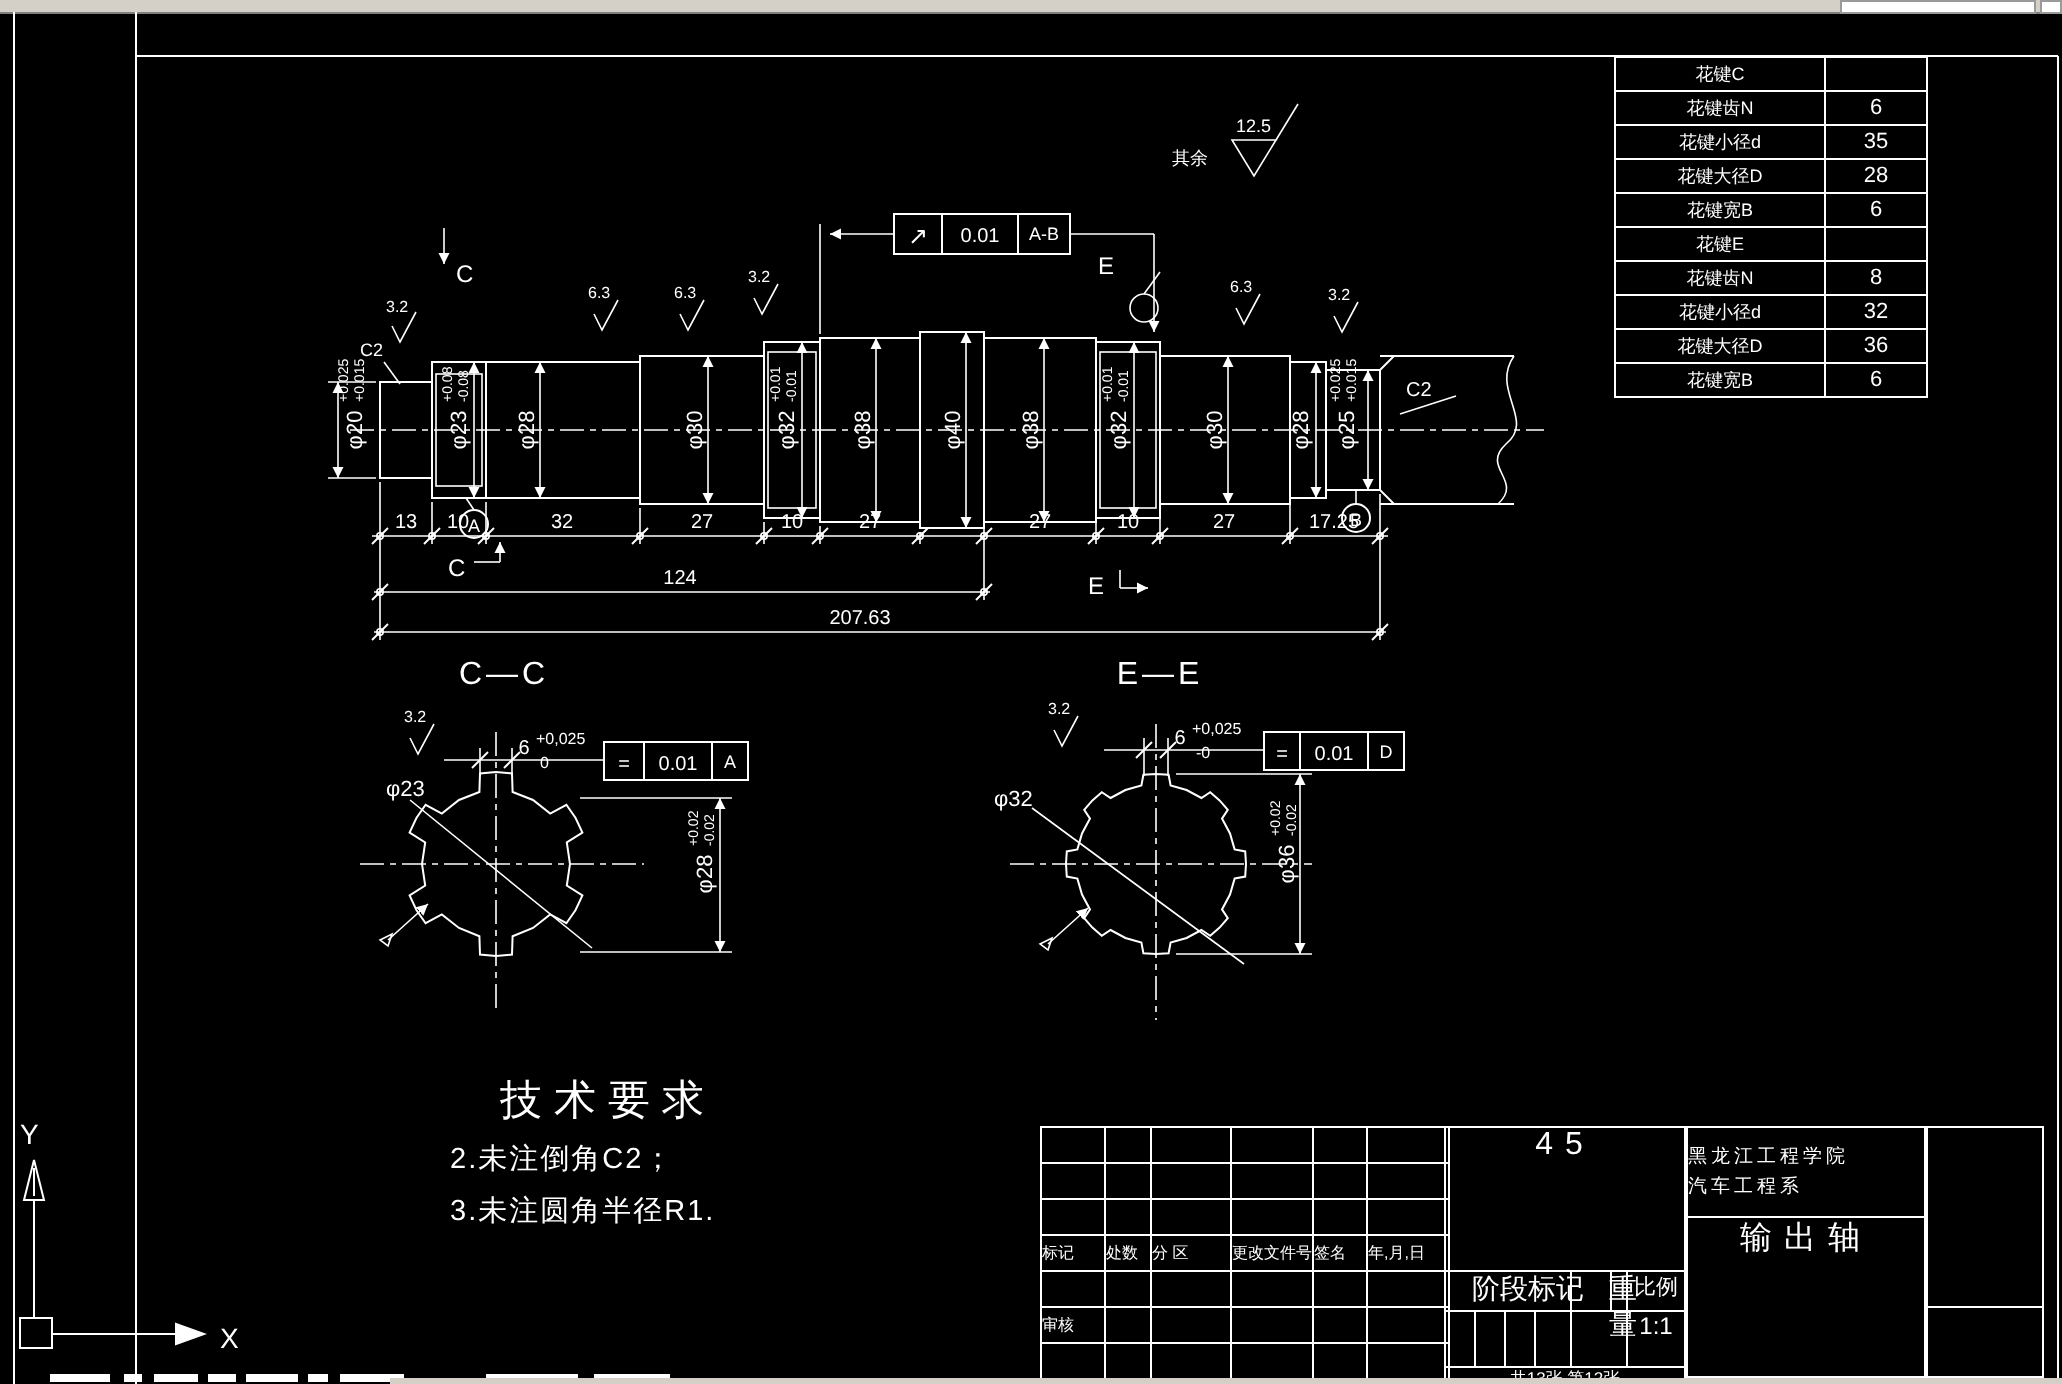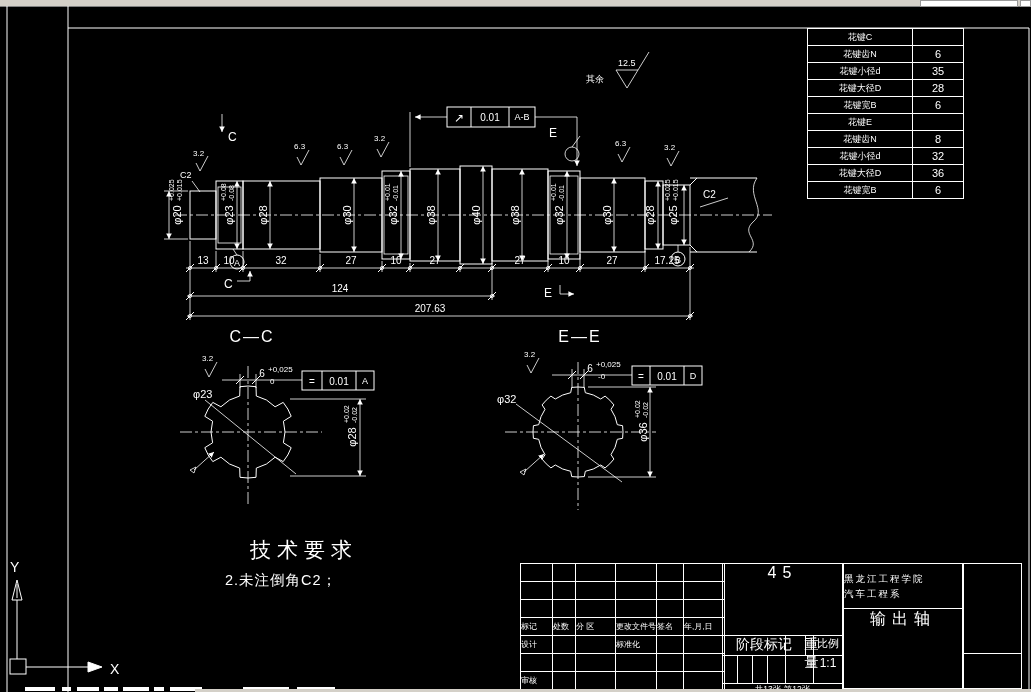--- a/index.html
+++ b/index.html
@@ -422,20 +422,21 @@
     <tr>
           <td class="lab">花键宽B</td>
           <td class="val">6</td>
         </tr>
   </tbody>
     </table>
 
   <div id="techreq">
     <div class="title">技术要求</div>
     <div class="item">2.未注倒角C2；</div>
+    <div class="item">3.未注圆角半径R1.</div>
   </div>
 
   <div id="titleblock">
     <table id="tbl-left">
       <colgroup>
           <col style="width:32px">
           <col style="width:23px">
           <col style="width:40px">
           <col style="width:40px">
           <col style="width:27px">
@@ -468,28 +469,20 @@
           </tr>
       <tr>
         <td>标记</td>
         <td>处数</td>
         <td>分 区</td>
         <td>更改文件号</td>
         <td>签名</td>
         <td>年,月,日</td>
       </tr>
       <tr>
-        <td>设计</td>
-        <td></td>
-            <td></td>
-        <td>标准化</td>
-        <td></td>
-            <td></td>
-      </tr>
-      <tr>
             <td></td>
             <td></td>
             <td></td>
             <td></td>
             <td></td>
             <td></td>
           </tr>
       <tr>
         <td>审核</td>
         <td></td>

